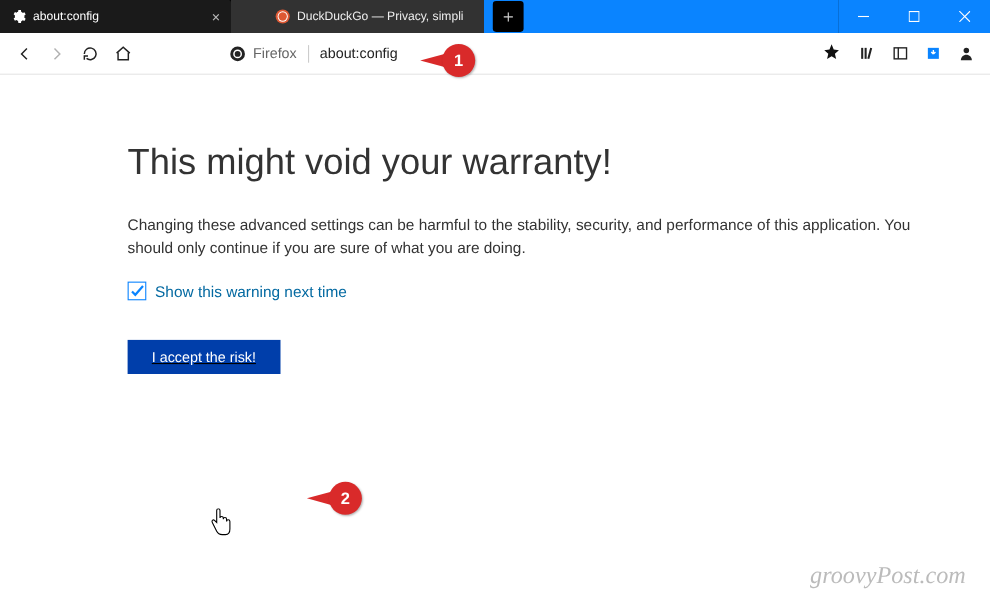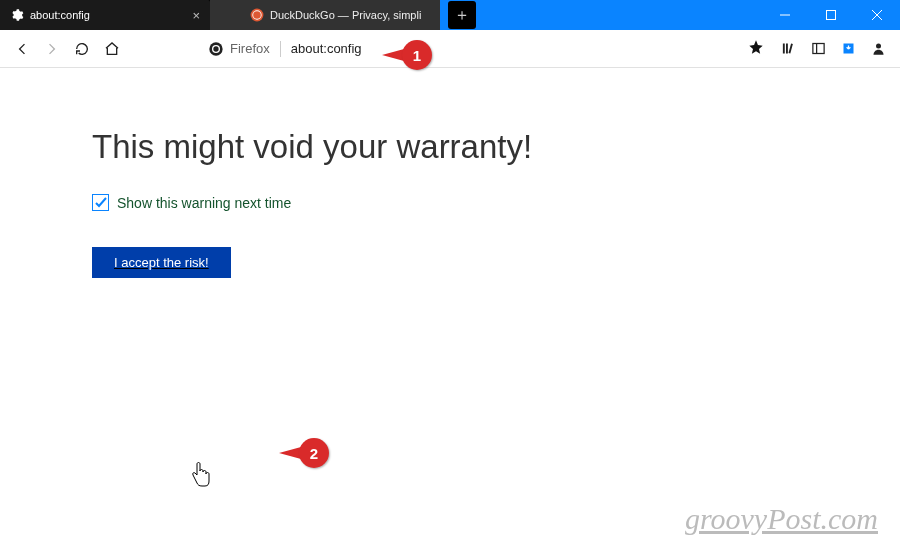--- a/index.html
+++ b/index.html
@@ -145,41 +145,41 @@
       gap: 2px;
     }
     .toolbar-right .nav-btn svg { width: 15px; height: 15px; }
     .content {
       padding: 60px 0 0 0;
       background: #fff;
       height: calc(546px - 68px);
     }
     .content-inner {
       width: 720px;
-      margin-left: 92px;
+      margin-left: 116px;
     }
     .title {
       font-size: 33px;
       font-weight: 300;
       color: #333;
       margin-bottom: 28px;
     }
     .warning-text {
       font-size: 14px;
       color: #333;
       line-height: 1.5;
       margin-bottom: 20px;
       max-width: 720px;
     }
     .checkbox-row {
       display: flex;
       align-items: center;
       gap: 8px;
       font-size: 14px;
-      color: #14532d;
+      color: #0369a1;
       margin-bottom: 36px;
     }
     .checkbox {
       width: 17px;
       height: 17px;
       border: 1px solid #0a84ff;
       display: inline-flex;
       align-items: center;
       justify-content: center;
       background: #fff;
@@ -237,23 +237,22 @@
       font-size: 20px;
       pointer-events: none;
       color: #000;
     }
     .watermark {
       position: absolute;
       bottom: 10px;
       right: 22px;
       font-family: Georgia, serif;
       font-style: italic;
-      font-size: 30px;
+      font-size: 22px;
       color: #bbb;
-      text-decoration: underline;
     }
   </style>
 </head>
 <body>
 
 <div class="tabstrip">
   <div class="tab tab1">
     <span class="favicon">
       <svg viewBox="0 0 24 24" fill="#fff">
           <path d="M12 8a4 4 0 100 8 4 4 0 000-8zm8.94 4a7 7 0 00-.14-1.4l2.1-1.63-2-3.46-2.47 1a7 7 0 00-2.42-1.4L15.5 2h-4l-.5 2.6a7 7 0 00-2.42 1.4l-2.47-1-2 3.46L6.2 10.6A7 7 0 006.06 12a7 7 0 00.14 1.4L4.1 15l2 3.46 2.47-1a7 7 0 002.42 1.4L11.5 22h4l.5-2.6a7 7 0 002.42-1.4l2.47 1 2-3.46-2.1-1.63A7 7 0 0020.94 12z"></path>
@@ -363,20 +362,21 @@
           <circle cx="12" cy="8" r="4"></circle>
           <path d="M4 22c0-4.4 3.6-8 8-8s8 3.6 8 8"></path>
         </svg>
     </div>
   </div>
 </div>
 
 <div class="content">
   <div class="content-inner">
     <h1 class="title">This might void your warranty!</h1>
+    <p class="warning-text">Changing these advanced settings can be harmful to the stability, security, and performance of this application. You should only continue if you are sure of what you are doing.</p>
     <div class="checkbox-row">
       <span class="checkbox">
         <svg viewBox="0 0 12 12">
             <path d="M1 6l3 3 7-8" fill="none" stroke="#0a84ff" stroke-width="2"></path>
           </svg>
       </span>
       <span>Show this warning next time</span>
     </div>
     <div class="accept-row">
       <button class="accept-btn">I accept the risk!</button>

